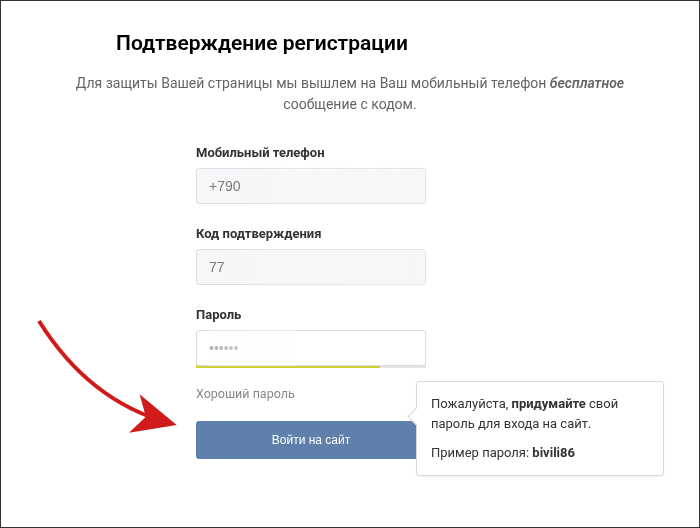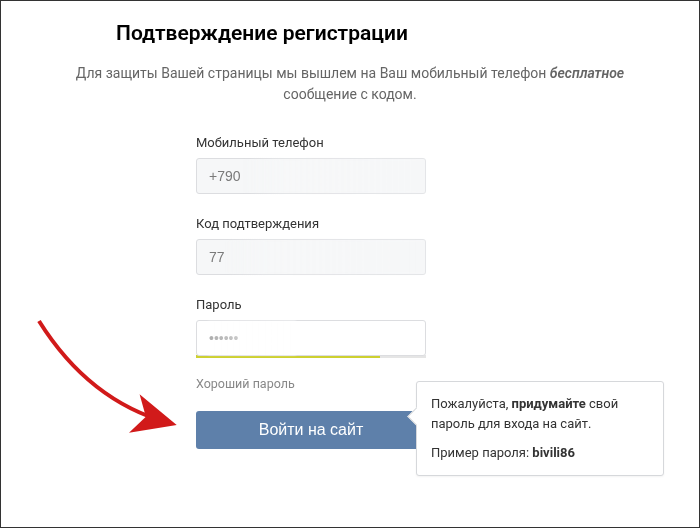--- a/index.html
+++ b/index.html
@@ -15,20 +15,21 @@
       width: 700px;
       height: 528px;
       border: 1px solid #333;
       padding: 20px 40px;
       position: relative;
     }
     .title {
       font-size: 21px;
       font-weight: 600;
       color: #000;
+      margin-top: 10px;
       margin-bottom: 18px;
       text-align: left;
       padding-left: 75px;
     }
     .subtitle {
       font-size: 14px;
       color: #656565;
       text-align: center;
       line-height: 1.5;
       margin-bottom: 30px;
@@ -38,21 +39,21 @@
       width: 230px;
       margin-left: 155px;
       position: relative;
     }
     .field-group {
       margin-bottom: 22px;
     }
     .field-label {
       font-size: 13px;
       color: #333;
-      font-weight: 400;
+      font-weight: 700;
       margin-bottom: 8px;
       display: block;
     }
     .field-input {
       width: 230px;
       height: 36px;
       border: 1px solid #dcdde0;
       background: #f6f7f8;
       border-radius: 3px;
       padding: 0 12px;
@@ -89,21 +90,21 @@
       color: #888;
       margin-top: 18px;
     }
     .submit-btn {
       width: 230px;
       height: 38px;
       background: #5e80aa;
       color: #ffffff;
       border: none;
       border-radius: 3px;
-      font-size: 16px;
+      font-size: 12px;
       font-weight: 500;
       cursor: pointer;
       margin-top: 20px;
     }
     .tooltip {
       position: absolute;
       left: 415px;
       top: 380px;
       width: 248px;
       background: #ffffff;

